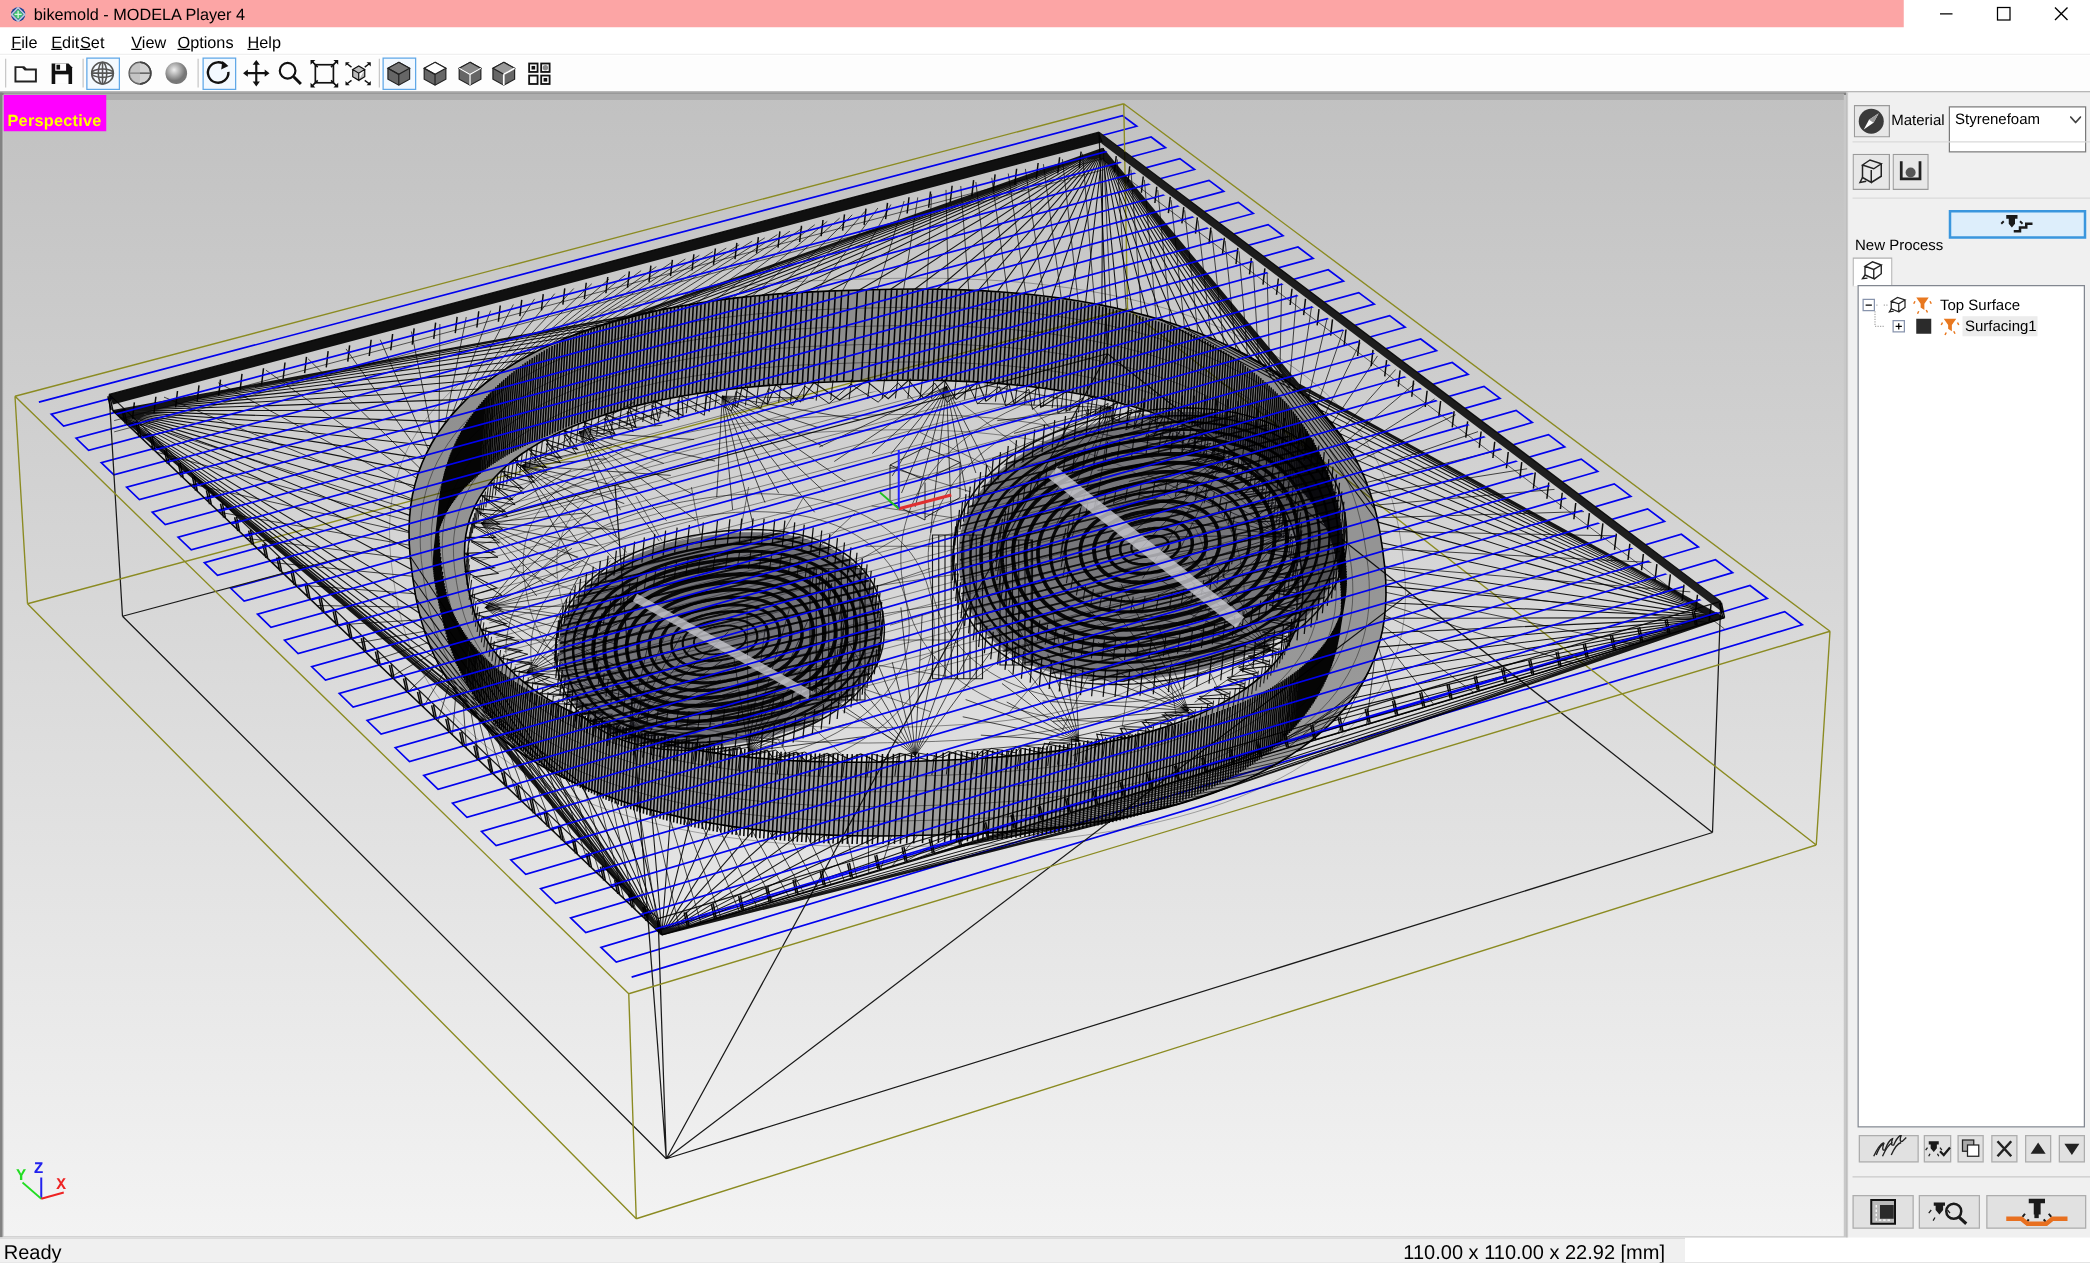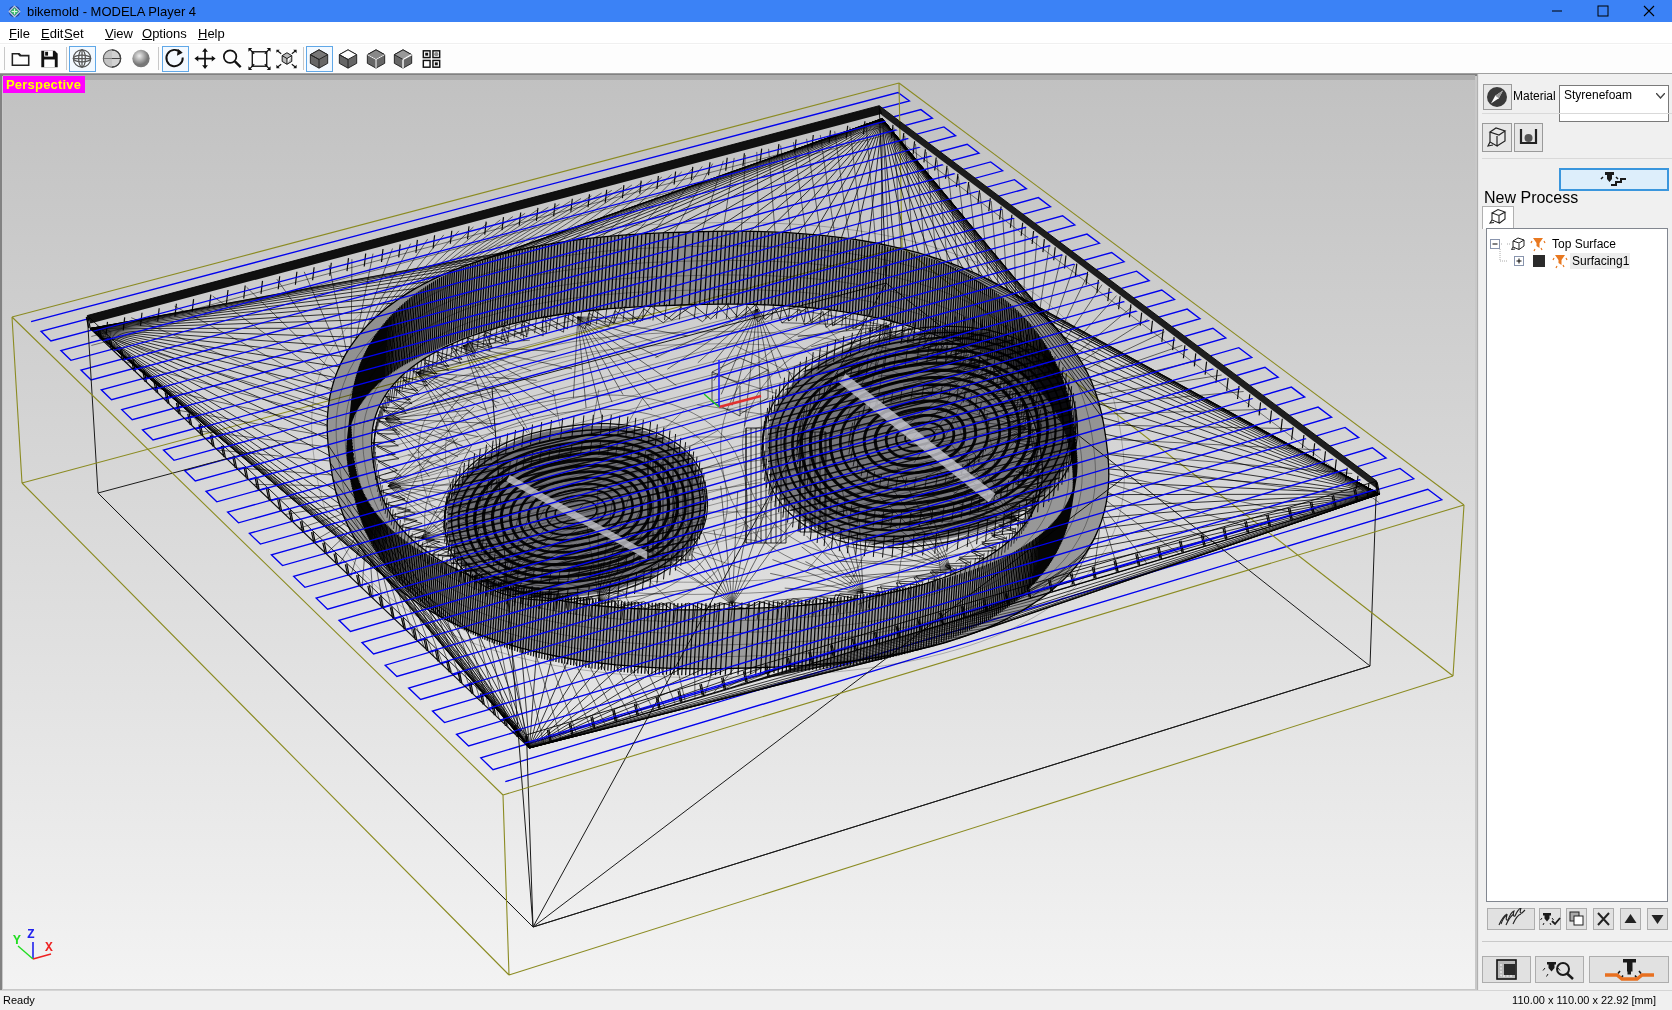--- a/index.html
+++ b/index.html
@@ -1,31 +1,31 @@
 <!DOCTYPE html>
 <html><head><meta charset="utf-8"><style>
 *{margin:0;padding:0;box-sizing:border-box}
 body{width:1672px;height:1010px;position:relative;font-family:"Liberation Sans",sans-serif;background:#fff;overflow:hidden}
-.titlebar{position:absolute;left:0;top:0;width:1672px;height:22px;background:#3b82f6}
+.titlebar{position:absolute;left:0;top:0;width:1523px;height:22px;background:#fca5a5}
 .titlebar .appicon{position:absolute;left:8px;top:5px;width:13px;height:13px}
 .titlebar .ttext{position:absolute;left:27px;top:4px;font-size:13px;color:#000}
 .wbtn{position:absolute;top:0;height:22px;width:46px;text-align:center;color:#000}
 .menubar{position:absolute;left:0;top:22px;width:1672px;height:22px;background:#fff;font-size:13px;border-bottom:1px solid #f0f0f0}
 .menubar span{position:absolute;top:4px}
 .menubar u{text-decoration:underline}
 .toolbar{position:absolute;left:0;top:45px;width:1672px;height:29px;background:#fdfdfd;border-bottom:1px solid #a0a0a0}
 .tbtn{position:absolute;top:1px;width:27px;height:26px}
 .tbtn.sel{border:1px solid #60a8e8;background:#f3f9ff}
 .tsep{position:absolute;top:2px;width:1px;height:23px;background:#c8c8c8}
 .viewport{position:absolute;left:0;top:74px;width:1477px;height:916px;border-top:2px solid #828282;border-left:2px solid #828282;background:#c8c8c8}
-.persp{position:absolute;left:3px;top:76px;background:#ff00ff;color:#ffff00;font-weight:bold;font-size:13px;line-height:17px;padding:0 4px 0 3px;letter-spacing:0.2px}
+.persp{position:absolute;left:3px;top:76px;background:#ff00ff;color:#ffff00;font-weight:bold;font-size:13px;line-height:17px;padding:12px 4px 0 3px;letter-spacing:0.2px}
 .rpanel{position:absolute;left:1479px;top:74px;width:193px;height:916px;background:#f0f0f0}
 .rsep{position:absolute;left:1477px;top:74px;width:2px;height:916px;background:#e8e8e8;border-left:1px solid #b0b0b0}
 .btn{position:absolute;background:#e1e1e1;border:1px solid #adadad}
-.statusbar{position:absolute;left:0;top:990px;width:1672px;height:20px;background:#f0f0f0;border-top:1px solid #d5d5d5;font-size:11px}
+.statusbar{position:absolute;left:0;top:990px;width:1348px;height:20px;background:#f0f0f0;border-top:1px solid #d5d5d5;font-size:16px}
 .treebox{position:absolute;left:1486px;top:228px;width:182px;height:674px;background:#fff;border:1px solid #828790;font-size:12px}
 .mat{position:absolute;left:1559px;top:85px;width:110px;height:37px;background:#fff;border:1px solid #7a7a7a;font-size:12px;padding:2px 4px}
 .npbtn{position:absolute;left:1559px;top:168px;width:110px;height:23px;background:#ddeefb;border:2px solid #3a96dd}
 </style></head><body>
 
 <div class="titlebar">
  <svg class="appicon" viewBox="0 0 16 16">
       <circle cx="8" cy="8" r="7" fill="#1c3f94"></circle>
       <path d="M8 1.5 L14.5 8 L8 14.5 L1.5 8 Z" fill="none" stroke="#bcc8e0" stroke-width="1.6"></path>
       <path d="M8 3 L13 8 L8 13 L3 8 Z" fill="#41c46a"></path>
@@ -308,21 +308,21 @@
       <path d="M8 19 l-2 4 5 -1"></path>
     </g>
   </svg>
 <svg style="position:absolute;left:1514px;top:123px" width="29" height="29">
     <rect x="0.5" y="0.5" width="28" height="28" fill="#e7e7e7" stroke="#9a9a9a"></rect>
     <path d="M7 6 v14 h15 v-14" fill="none" stroke="#222" stroke-width="2.2"></path>
     <circle cx="14.5" cy="15" r="4" fill="#555"></circle>
   </svg>
 <div style="position:absolute;left:1482px;top:158px;width:190px;height:1px;background:#d9d9d9"></div>
 
-<div style="position:absolute;left:1484px;top:189px;font-size:16px">New Process</div>
+<div style="position:absolute;left:1484px;top:189px;font-size:12px">New Process</div>
 <div class="npbtn"><svg width="106" height="19">
       <g transform="translate(42,1)">
         <path d="M2 1 h9 v3 h-2 v4 l-2.5 3 -2.5 -3 v-4 h-2z" fill="#1a1a1a"></path>
         <path d="M0 6 l-2 2 M13 6 l2 2" stroke="#1a1a1a" stroke-width="1.5"></path>
         <path d="M8 14 h5 v-3 h5 v-3 h5" fill="none" stroke="#1a1a1a" stroke-width="2"></path>
       </g>
     </svg></div>
 
 <svg style="position:absolute;left:1482px;top:203px" width="32" height="26">
     <rect x="0.5" y="3.5" width="31" height="23" fill="#fff" stroke="#b0b0b0"></rect>

